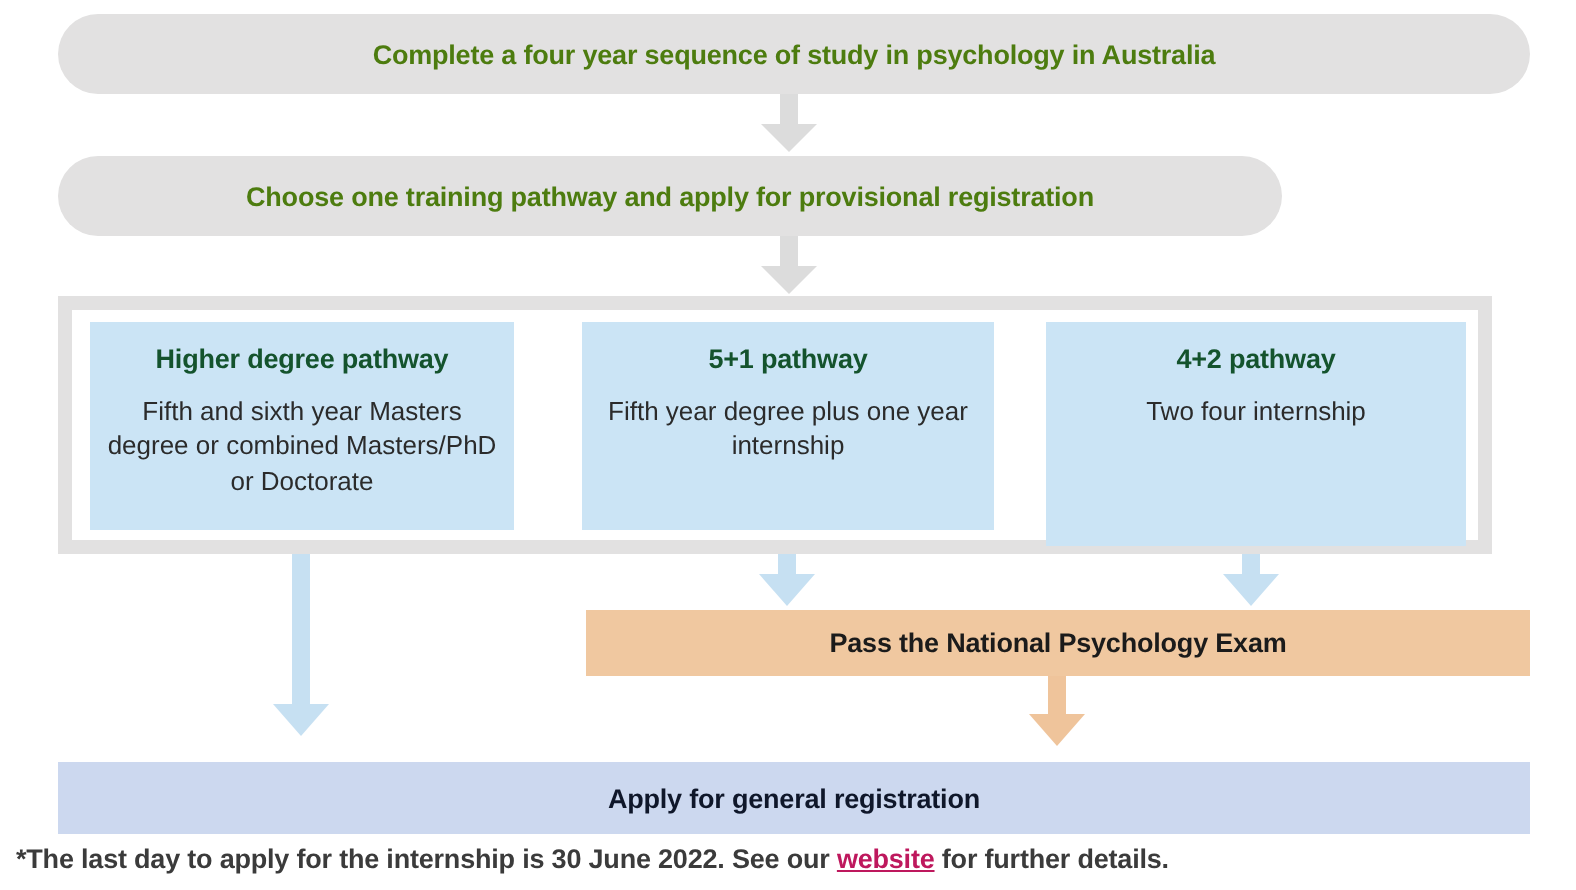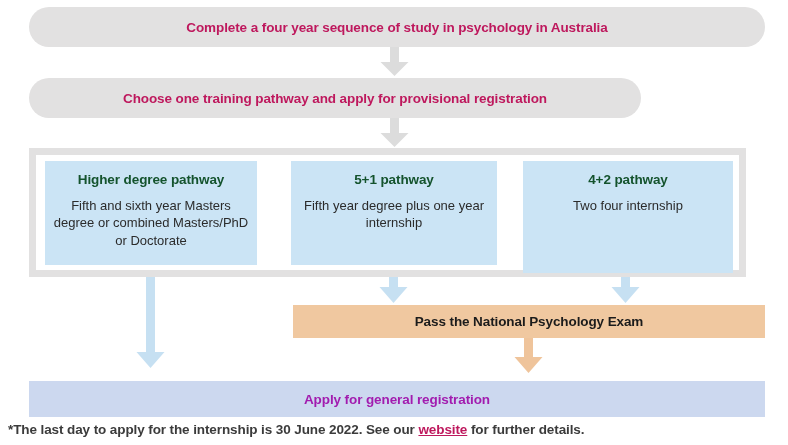--- a/index.html
+++ b/index.html
@@ -25,21 +25,21 @@
   
   .grey-bar {
     position: absolute;
     background: #e2e1e1;
     display: flex;
     align-items: center;
     justify-content: center;
     text-align: center;
     font-weight: bold;
     font-size: 13.5px;
-    color: #be185d;
+    color: #4d7c0f;
     letter-spacing: -0.1px;
     border-radius: 20px;
   }
   #bar-study  { left: 29px; top: 7px;  width: 736px; height: 40px; }
   #bar-choose { left: 29px; top: 78px; width: 612px; height: 40px; align-items: center; }
 
   
   #pathway-container {
     position: absolute;
     left: 29px;
@@ -112,21 +112,21 @@
     top: 381px;
     width: 736px;
     height: 36px;
     background: #ccd8ef;
     display: flex;
     align-items: center;
     justify-content: center;
     text-align: center;
     font-weight: bold;
     font-size: 13.5px;
-    color: #a21caf;
+    color: #0f172a;
     letter-spacing: -0.1px;
   }
 
   
   #footnote {
     position: absolute;
     left: 8px;
     top: 422px;
     width: 770px;
     font-weight: bold;

